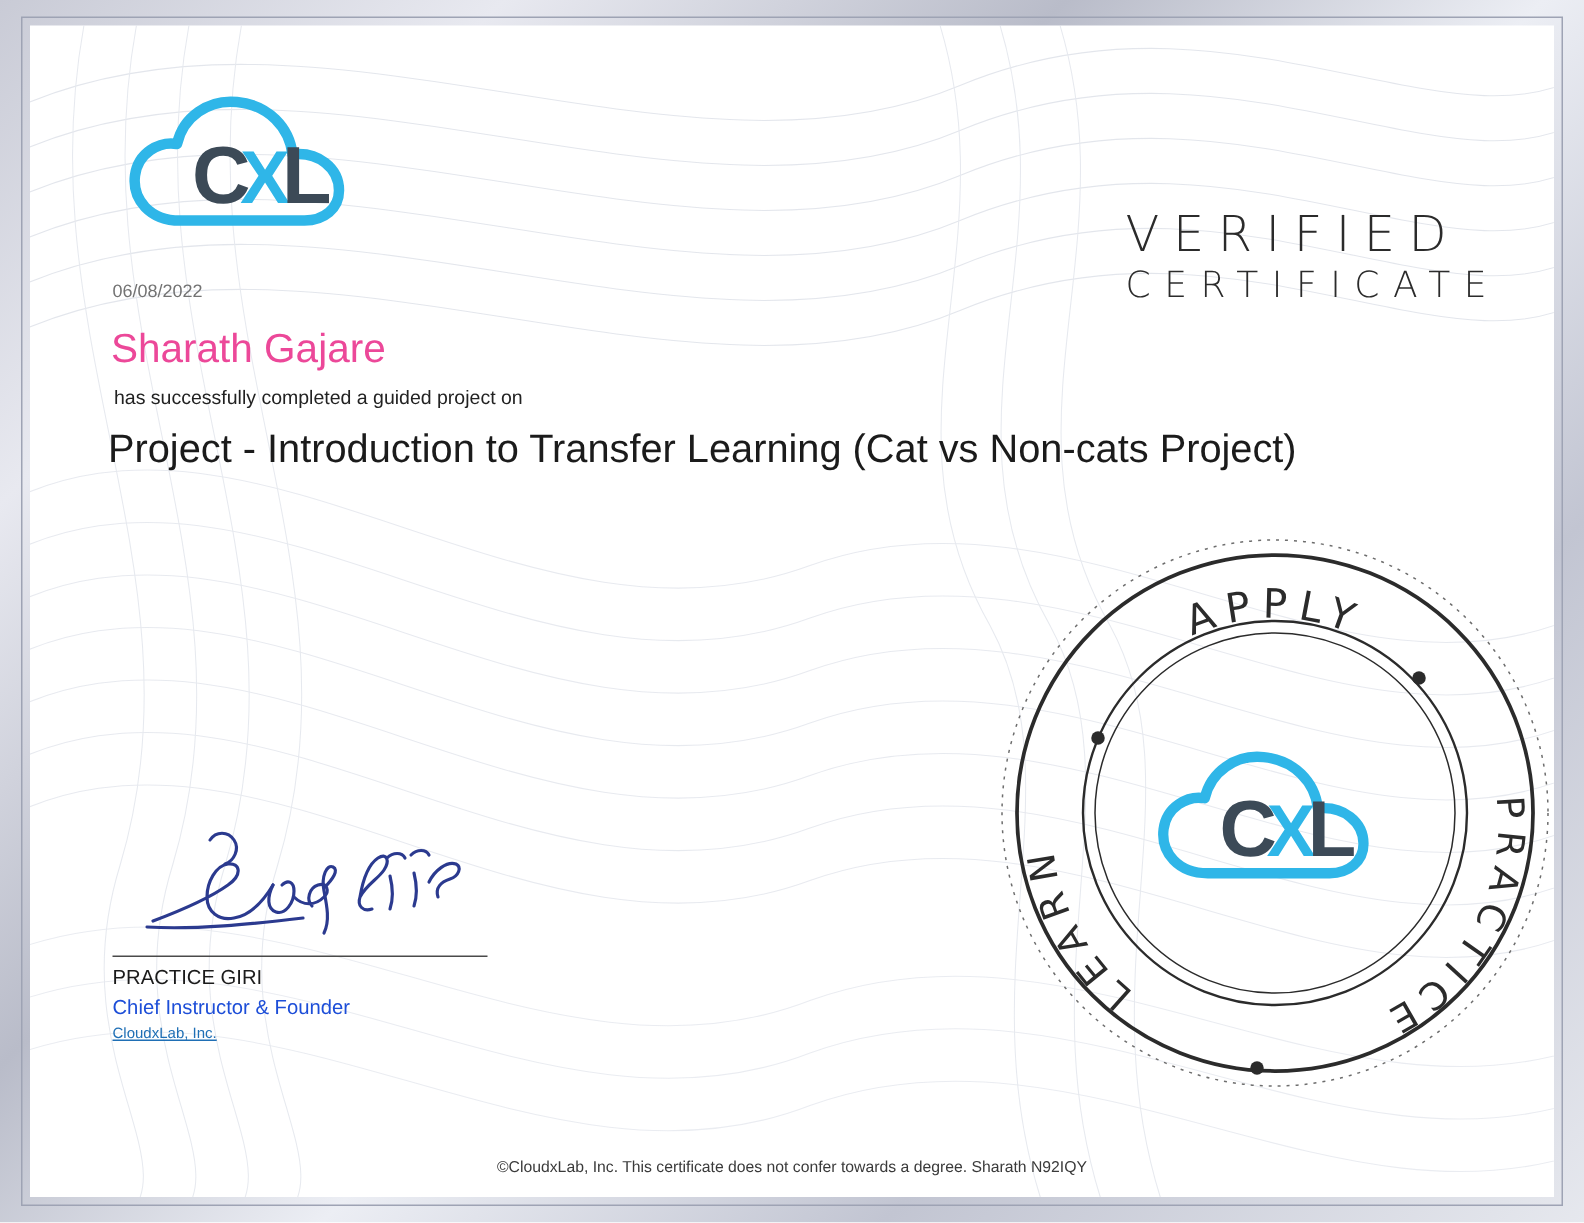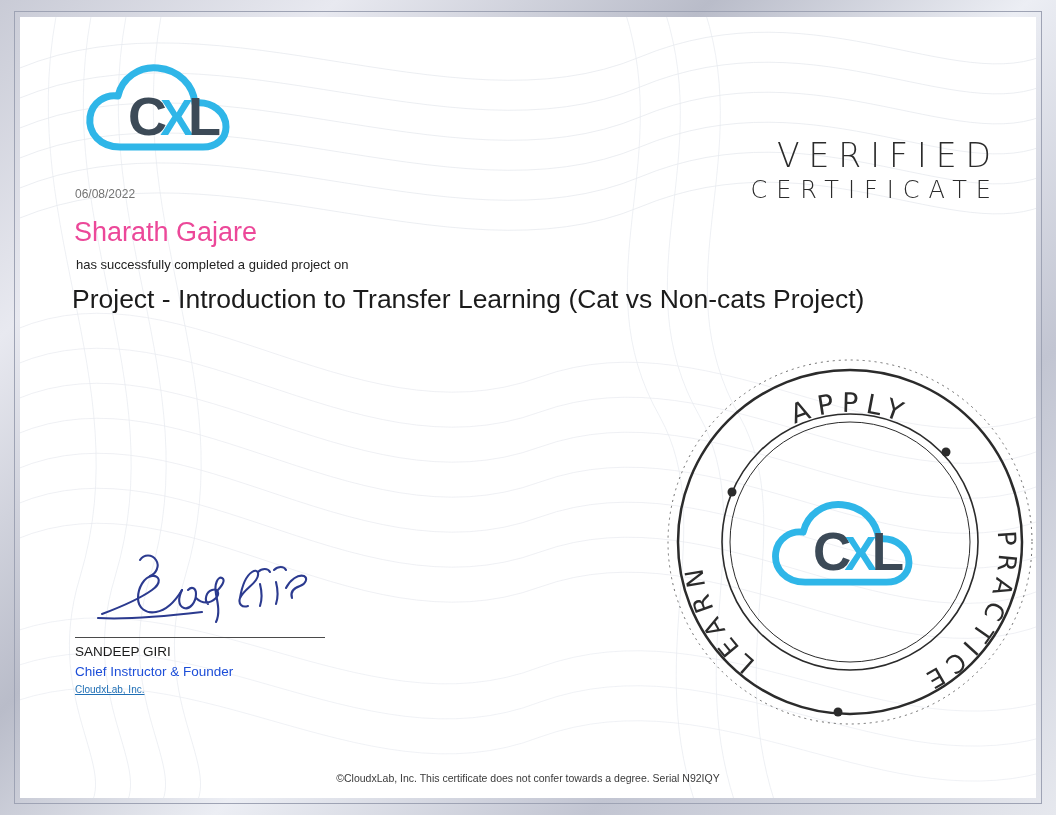--- a/index.html
+++ b/index.html
@@ -68,21 +68,21 @@
     margin-top: 2px;
     margin-left: 4px;
     white-space: nowrap;
   }
 
   
   #verified-heading {
     position: absolute;
     right: 36px;
     top: 120px;
-    text-align: right;
+    text-align: left;
     color: #2b2b2b;
     font-family: "DejaVu Sans", sans-serif;
     font-weight: 300;
   }
   #verified-line-1 {
     font-size: 33px;
     letter-spacing: 9px;
     line-height: 1.18;
   }
   #verified-line-2 {
@@ -264,21 +264,21 @@
           <path d="M150,56 C152,44 156,34 162,30 C168,26 170,32 166,38 C162,44 154,48 150,56 C148,62 152,66 158,64"></path>
           <path d="M170,42 C172,50 172,58 170,64"></path>
           <path d="M168,30 C172,26 178,26 180,30"></path>
           <path d="M186,40 C188,48 188,56 186,62"></path>
           <path d="M184,28 C188,24 194,24 196,28"></path>
           <path d="M196,46 C200,38 208,32 214,34 C218,36 216,42 210,44 C204,46 200,50 202,56"></path>
           <path d="M8,76 C40,78 78,74 112,70"></path>
         </g>
       </svg>
       <div id="signature-rule"></div>
-      <div id="signer-name">SANDEEP GIRI</div>
+      <div id="signer-name">PRACTICE GIRI</div>
       <div id="signer-role">Chief Instructor &amp; Founder</div>
       <div id="signer-company">CloudxLab, Inc.</div>
     </div>
 
     <div id="seal">
       <svg viewBox="0 0 380 380" width="380" height="380" xmlns="http://www.w3.org/2000/svg">
         <defs>
           <path id="arc-top" d="M 60,190 A 130,130 0 0 1 320,190" fill="none"></path>
           <path id="arc-right" d="M 330,150 A 140,140 0 0 1 230,335" fill="none"></path>
           <path id="arc-left" d="M 150,335 A 140,140 0 0 1 50,150" fill="none"></path>
@@ -304,16 +304,16 @@
 
         <g transform="translate(102,140) scale(0.98)">
           <path d="M44,92 C24,92 12,78 14,62 C16,47 30,39 42,41 C46,23 63,11 82,13 C103,15 117,30 119,48 C136,46 150,57 150,72 C150,84 140,92 127,92 Z" fill="none" stroke="#2fb6e8" stroke-width="7" stroke-linejoin="round" stroke-linecap="round"></path>
           <text x="52" y="80" font-family="Liberation Sans, sans-serif" font-size="54" font-weight="bold" fill="#3c4a57">C</text>
           <text x="84" y="80" font-family="Liberation Sans, sans-serif" font-size="50" font-weight="bold" fill="#2fb6e8">X</text>
           <text x="112" y="80" font-family="Liberation Sans, sans-serif" font-size="54" font-weight="bold" fill="#3c4a57">L</text>
         </g>
       </svg>
     </div>
 
-    <div id="footer-note">©CloudxLab, Inc. This certificate does not confer towards a degree. Serial N92IQY</div>
+    <div id="footer-note">©CloudxLab, Inc. This certificate does not confer towards a degree. Sharath N92IQY</div>
 
   </div>
 </div>
 
 </body></html>

